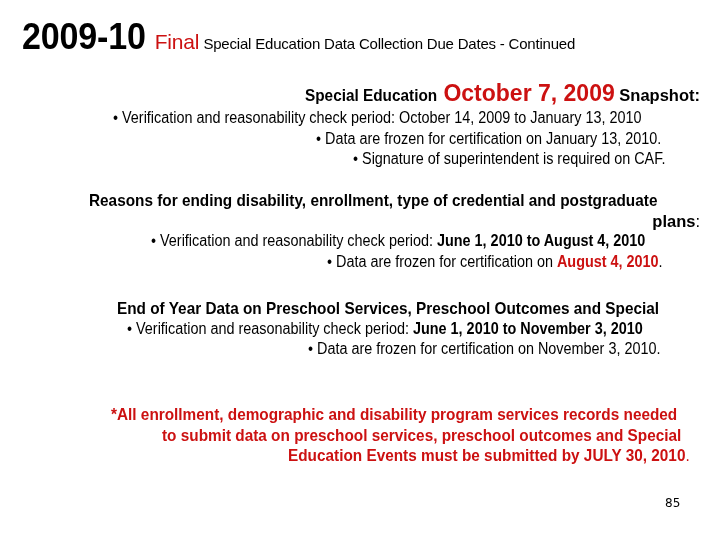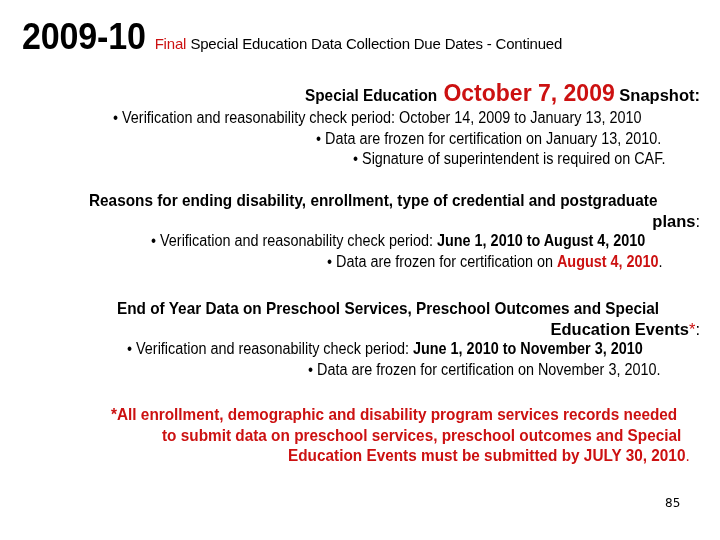--- a/index.html
+++ b/index.html
@@ -29,21 +29,21 @@
     }
     .title .year {
       font-size: 37px;
       font-weight: bold;
       transform: scaleX(0.92);
       display: inline-block;
       transform-origin: left bottom;
       margin-right: -6px;
     }
     .title .final {
-      font-size: 15px;
+      font-size: 21px;
       color: #cc1111;
     }
     .title .rest {
       font-size: 15px;
     }
     .block {
       position: absolute;
       left: 20px;
       width: 680px;
       font-size: 16px;
@@ -132,23 +132,20 @@
       <span class="bullet-text">
         <span>• Data are frozen for certification on </span><span class="bold red">August 4, 2010</span><span>.</span>
       </span>
     </div>
   </div>
 
   <div class="block" id="sec3">
     <div class="line heading-line">
       <span class="cond bold" style="transform:scaleX(0.93);">End of Year Data on Preschool Services, Preschool Outcomes and Special</span>
     </div>
-    <div class="line heading-line">
-      <span class="bold">Education Events</span><span class="red">*</span><span>:</span>
-    </div>
     <div class="line">
       <span class="bullet-text">
         <span>• Verification and reasonability check period: </span><span class="bold">June 1, 2010 to November 3, 2010</span>
       </span>
     </div>
     <div class="line">
       <span class="bullet-text">• Data are frozen for certification on November 3, 2010.</span>
     </div>
   </div>
 

